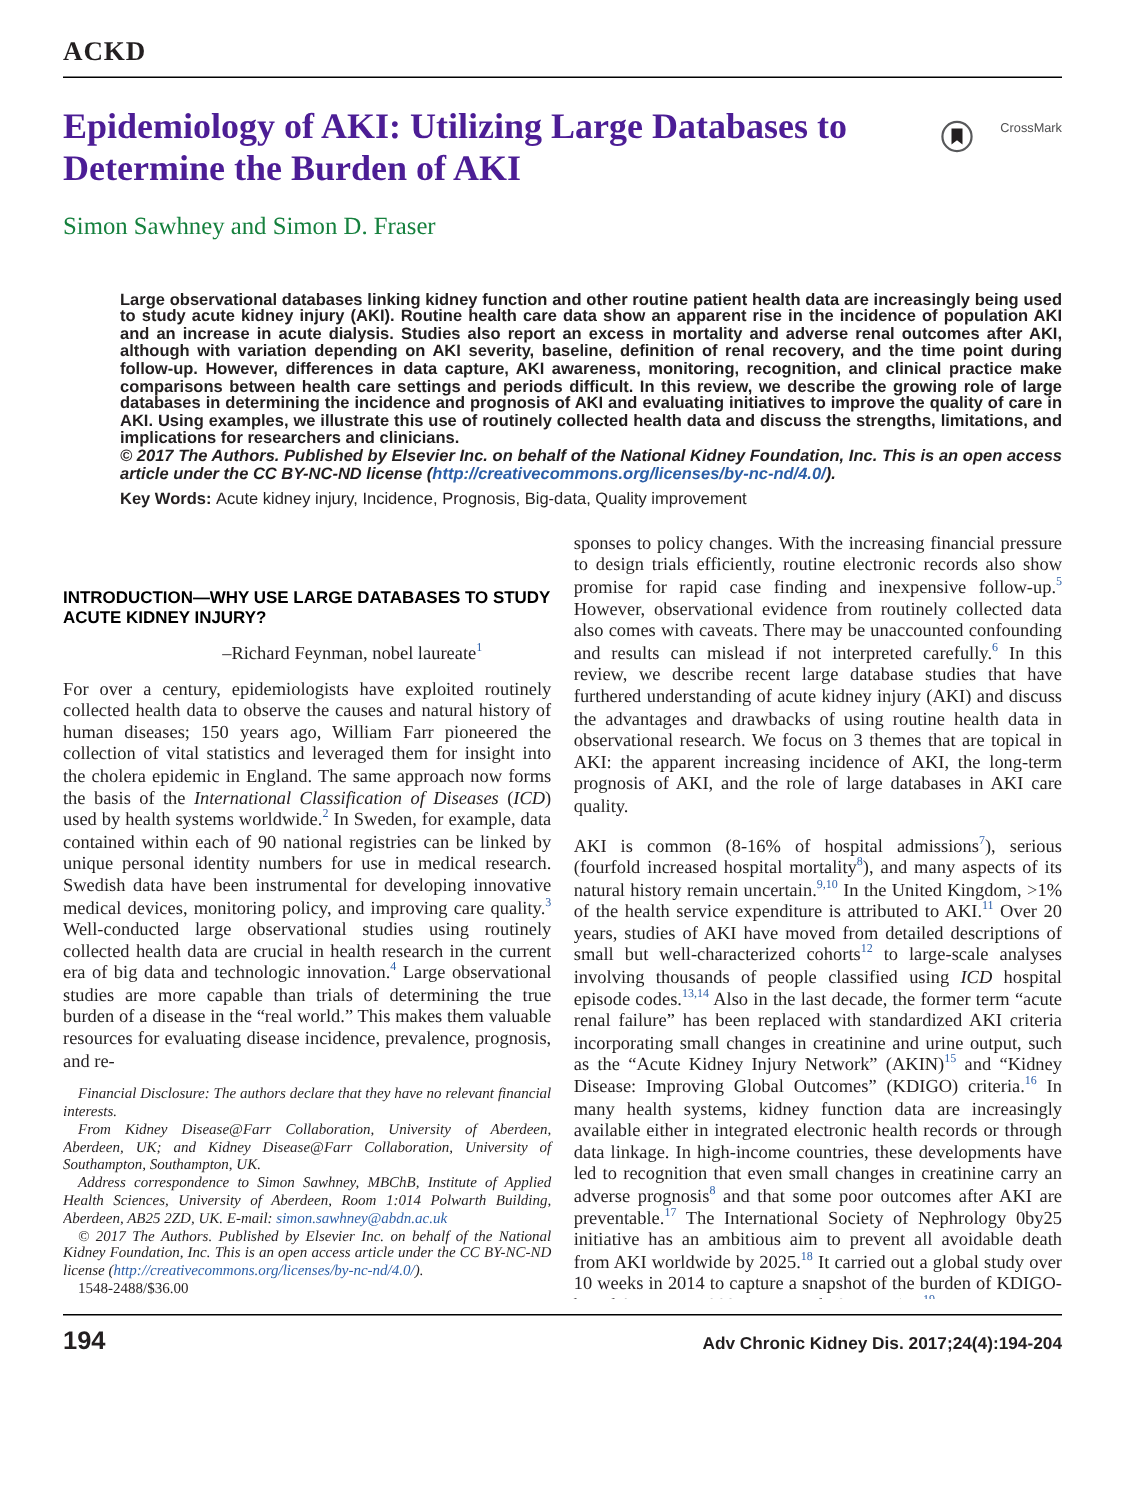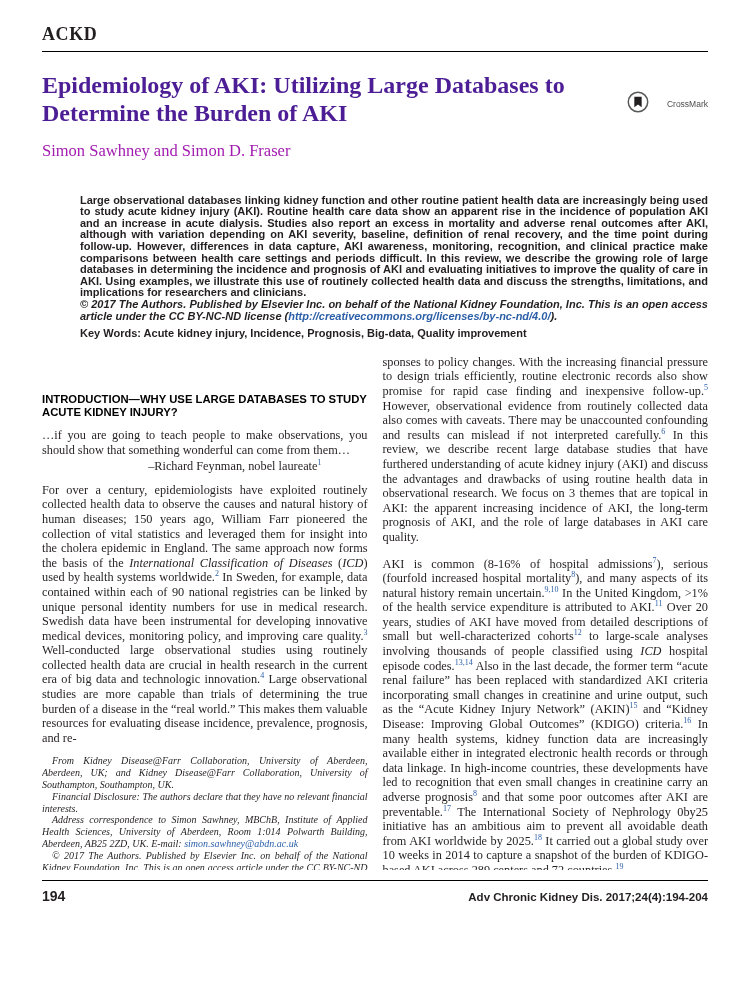--- a/index.html
+++ b/index.html
@@ -24,34 +24,34 @@
   }
   .head-rule { border:none; border-top:1.6px solid #000; margin-top:6px; }
 
   
   .title-row { display:flex; justify-content:space-between; align-items:flex-start; margin-top:20px; }
   .title {
     font-family:"Liberation Serif", serif;
     font-weight:bold; font-size:24px; line-height:1.16;
     max-width:600px; color:#4c1d95;
   }
-  .crossmark { display:flex; align-items:center; gap:18px; margin-top:19px; flex:0 0 auto; }
+  .crossmark { display:flex; gap:18px; margin-top:8px; flex:0 0 auto; }
   .crossmark-label { font-family:"Liberation Sans", sans-serif; font-size:8.5px; color:#4d4d4f; }
-  .authors { font-size:16.5px; margin-top:13px; color:#a21caf; }
+  .authors { font-size:16.5px; margin-top:13px; color:#15803d; }
 
   
   .abstract {
     margin-left:38px; margin-top:34px;
     font-family:"Liberation Sans", sans-serif;
     font-size:11px; line-height:11.6px; font-weight:bold;
     text-align:justify;
   }
   .abs-copy { font-style:italic; }
   .keywords { margin-top:6px; text-align:left; }
-  .keywords .kw-values { font-weight:bold; }
+  .keywords .kw-values { font-weight:normal; }
 
   
   .columns { display:flex; gap:15px; margin-top:15px; flex:1; min-height:0; overflow:hidden; }
   .col { flex:1 1 0; min-width:0; font-size:12.3px; line-height:14.6px; }
   .col-left { display:flex; flex-direction:column;margin-top:38px; }
   .section-heading {
     font-family:"Liberation Sans", sans-serif;
     font-size:11.3px; line-height:13.6px; font-weight:bold;
     color:#000; margin-bottom:8px;
   }
@@ -70,21 +70,21 @@
   }
   .footnotes p { text-indent:10px; text-align:justify; }
 
   
   .page-footer { margin-top:10px; }
   .foot-rule { border:none; border-top:1.6px solid #000; margin-bottom:7px; }
   .footer-row {
     display:flex; justify-content:space-between; align-items:baseline;
     font-family:"Liberation Sans", sans-serif; font-weight:bold;
   }
-  .page-num { font-size:14px; }
+  .page-num { font-size:17px; }
   .citation { font-size:11.5px; }
 </style>
 </head>
 <body>
 
 <div class="page">
 
   <header>
     <div class="journal-name">ACKD</div>
     <hr class="head-rule">
@@ -108,26 +108,25 @@
   <section class="abstract">
     <p class="abs-text">Large observational databases linking kidney function and other routine patient health data are increasingly being used to study acute kidney injury (AKI). Routine health care data show an apparent rise in the incidence of population AKI and an increase in acute dialysis. Studies also report an excess in mortality and adverse renal outcomes after AKI, although with variation depending on AKI severity, baseline, definition of renal recovery, and the time point during follow-up. However, differences in data capture, AKI awareness, monitoring, recognition, and clinical practice make comparisons between health care settings and periods difficult. In this review, we describe the growing role of large databases in determining the incidence and prognosis of AKI and evaluating initiatives to improve the quality of care in AKI. Using examples, we illustrate this use of routinely collected health data and discuss the strengths, limitations, and implications for researchers and clinicians.</p>
     <p class="abs-copy"><span>© 2017 The Authors. Published by Elsevier Inc. on behalf of the National Kidney Foundation, Inc. This is an open access article under the CC BY-NC-ND license (</span><span class="link">http://creativecommons.org/licenses/by-nc-nd/4.0/</span><span>).</span></p>
     <p class="keywords"><span class="kw-label">Key Words:</span> <span class="kw-values">Acute kidney injury, Incidence, Prognosis, Big-data, Quality improvement</span></p>
   </section>
 
   <main class="columns">
 
     <div class="col col-left">
       <h2 class="section-heading">INTRODUCTION—WHY USE LARGE DATABASES TO STUDY ACUTE KIDNEY INJURY?</h2>
-      <p class="quote">…if you are going to teach people to make observations, you should show that something wonderful can come from them…</p>
       <p class="quote-attr"><span>–Richard Feynman, nobel laureate</span><sup class="ref">1</sup></p>
       <p class="body-p"><span>For over a century, epidemiologists have exploited routinely collected health data to observe the causes and natural history of human diseases; 150 years ago, William Farr pioneered the collection of vital statistics and leveraged them for insight into the cholera epidemic in England. The same approach now forms the basis of the </span><span class="ital">International Classification of Diseases</span><span> (</span><span class="ital">ICD</span><span>) used by health systems worldwide.</span><sup class="ref">2</sup><span> In Sweden, for example, data contained within each of 90 national registries can be linked by unique personal identity numbers for use in medical research. Swedish data have been instrumental for developing innovative medical devices, monitoring policy, and improving care quality.</span><sup class="ref">3</sup><span> Well-conducted large observational studies using routinely collected health data are crucial in health research in the current era of big data and technologic innovation.</span><sup class="ref">4</sup><span> Large observational studies are more capable than trials of determining the true burden of a disease in the “real world.” This makes them valuable resources for evaluating disease incidence, prevalence, prognosis, and re-</span></p>
       <div class="footnotes">
+        <p><span>Financial Disclosure: The authors declare that they have no relevant financial interests.</span></p>
         <p><span>From Kidney Disease@Farr Collaboration, University of Aberdeen, Aberdeen, UK; and Kidney Disease@Farr Collaboration, University of Southampton, Southampton, UK.</span></p>
-        <p><span>Financial Disclosure: The authors declare that they have no relevant financial interests.</span></p>
         <p><span>Address correspondence to Simon Sawhney, MBChB, Institute of Applied Health Sciences, University of Aberdeen, Room 1:014 Polwarth Building, Aberdeen, AB25 2ZD, UK. E-mail: </span><span class="link">simon.sawhney@abdn.ac.uk</span></p>
         <p><span>© 2017 The Authors. Published by Elsevier Inc. on behalf of the National Kidney Foundation, Inc. This is an open access article under the CC BY-NC-ND license (</span><span class="link">http://creativecommons.org/licenses/by-nc-nd/4.0/</span><span>).</span></p>
         <p><span class="roman">1548-2488/$36.00</span></p>
         <p><span class="link">http://dx.doi.org/10.1053/j.ackd.2017.05.001</span></p>
       </div>
     </div>
 
     <div class="col col-right">
       <p class="body-p" style="margin-bottom:12px;"><span>sponses to policy changes. With the increasing financial pressure to design trials efficiently, routine electronic records also show promise for rapid case finding and inexpensive follow-up.</span><sup class="ref">5</sup><span> However, observational evidence from routinely collected data also comes with caveats. There may be unaccounted confounding and results can mislead if not interpreted carefully.</span><sup class="ref">6</sup><span> In this review, we describe recent large database studies that have furthered understanding of acute kidney injury (AKI) and discuss the advantages and drawbacks of using routine health data in observational research. We focus on 3 themes that are topical in AKI: the apparent increasing incidence of AKI, the long-term prognosis of AKI, and the role of large databases in AKI care quality.</span></p>
       <p class="body-p"><span>AKI is common (8-16% of hospital admissions</span><sup class="ref">7</sup><span>), serious (fourfold increased hospital mortality</span><sup class="ref">8</sup><span>), and many aspects of its natural history remain uncertain.</span><sup class="ref">9,10</sup><span> In the United Kingdom, &gt;1% of the health service expenditure is attributed to AKI.</span><sup class="ref">11</sup><span> Over 20 years, studies of AKI have moved from detailed descriptions of small but well-characterized cohorts</span><sup class="ref">12</sup><span> to large-scale analyses involving thousands of people classified using </span><span class="ital">ICD</span><span> hospital episode codes.</span><sup class="ref">13,14</sup><span> Also in the last decade, the former term “acute renal failure” has been replaced with standardized AKI criteria incorporating small changes in creatinine and urine output, such as the “Acute Kidney Injury Network” (AKIN)</span><sup class="ref">15</sup><span> and “Kidney Disease: Improving Global Outcomes” (KDIGO) criteria.</span><sup class="ref">16</sup><span> In many health systems, kidney function data are increasingly available either in integrated electronic health records or through data linkage. In high-income countries, these developments have led to recognition that even small changes in creatinine carry an adverse prognosis</span><sup class="ref">8</sup><span> and that some poor outcomes after AKI are preventable.</span><sup class="ref">17</sup><span> The International Society of Nephrology 0by25 initiative has an ambitious aim to prevent all avoidable death from AKI worldwide by 2025.</span><sup class="ref">18</sup><span> It carried out a global study over 10 weeks in 2014 to capture a snapshot of the burden of KDIGO-based AKI across 289 centers and 72 countries.</span><sup class="ref">19</sup></p>

